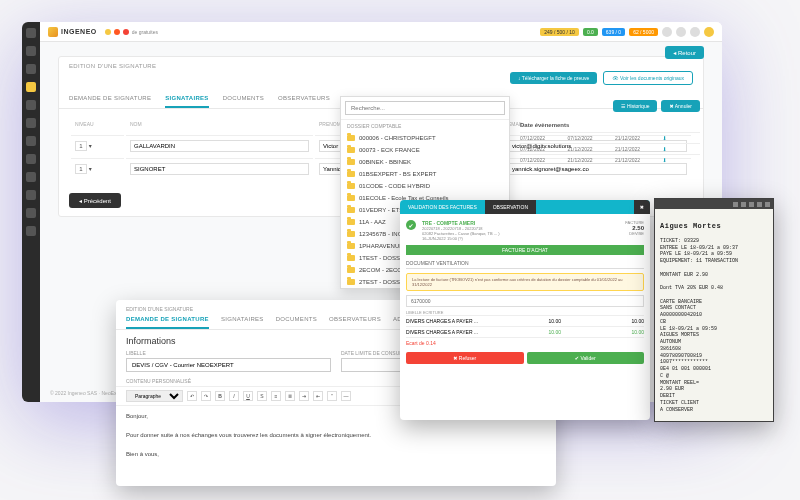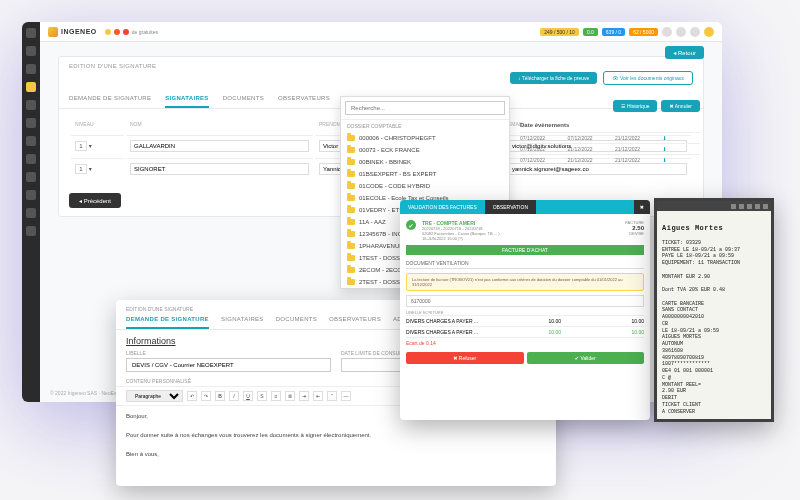--- a/index.html
+++ b/index.html
@@ -68,31 +68,31 @@
 .w2-warn { background: #fff8e1; border: 1px solid #ffd54f; padding: 3px 5px; font-size: 4px; color: #795548; border-radius: 2px; margin: 4px 0; }
 .w2-bar { background: #4caf50; color: #fff; text-align: center; padding: 2px; font-size: 5px; margin: 3px 0; }
 .w2-field { border: 1px solid #ddd; padding: 2px 4px; margin: 2px 0; font-size: 5px; color: #666; }
 .w2-line { display: flex; justify-content: space-between; padding: 2px 0; border-top: 1px solid #eee; }
 .w2-actions { display: flex; gap: 3px; margin-top: 4px; }
 .w2-btn { flex: 1; padding: 3px; text-align: center; color: #fff; border-radius: 2px; font-size: 5px; }
 .w2-btn.r { background: #f44336; }
 .w2-btn.g { background: #4caf50; }
 
 
-.receipt { position: absolute; left: 654px; top: 198px; width: 120px; height: 224px; background: #f4f4ee; border: 3px solid #404040; box-shadow: 0 8px 24px rgba(0,0,0,0.3); z-index: 9; font-family: 'Courier New', monospace; font-size: 5px; color: #222; overflow: hidden; }
+.receipt { position: absolute; left: 654px; top: 198px; width: 120px; height: 224px; background: #f4f4ee; border: 1px solid #404040; box-shadow: 0 8px 24px rgba(0,0,0,0.3); z-index: 9; font-family: 'Courier New', monospace; font-size: 5px; color: #222; overflow: hidden; }
 .receipt-tb { background: #444; height: 10px; display: flex; justify-content: flex-end; align-items: center; gap: 3px; padding: 0 3px; }
 .receipt-tb-i { width: 5px; height: 5px; background: #888; }
 .receipt-body { padding: 6px 5px; line-height: 1.35; white-space: pre-line; }
 .receipt-title { font-weight: 700; font-size: 7px; text-align: left; letter-spacing: 0.5px; }
 
 
 .window3 { position: absolute; left: 116px; top: 300px; width: 440px; height: 186px; background: #fff; border-radius: 4px; box-shadow: 0 8px 24px rgba(0,0,0,0.25); z-index: 7; overflow: hidden; }
 .w3-title { font-size: 5px; color: #999; padding: 6px 10px 0; text-transform: uppercase; }
 .w3-tabs { display: flex; gap: 12px; padding: 4px 10px 0; border-bottom: 1px solid #e8e8e8; }
-.w3-section-title { font-size: 9px; color: #333; padding: 6px 10px 4px; text-decoration: underline; }
+.w3-section-title { font-size: 9px; color: #333; padding: 6px 10px 4px; }
 .w3-row { display: flex; gap: 10px; padding: 0 10px 4px; }
 .w3-field-group { flex: 1; }
 .w3-label { font-size: 5px; color: #999; text-transform: uppercase; margin-bottom: 2px; }
 .w3-input { width: 100%; border: 1px solid #ccc; padding: 3px 5px; font-size: 6px; }
 .w3-editor-tb { display: flex; gap: 4px; padding: 3px 10px; border-top: 1px solid #eee; border-bottom: 1px solid #eee; align-items: center; }
 .ed-btn { width: 10px; height: 10px; border: 1px solid #ddd; font-size: 5px; display: flex; align-items: center; justify-content: center; color: #555; }
 .ed-select { border: 1px solid #ddd; padding: 1px 4px; font-size: 5px; }
 .w3-content { padding: 6px 10px; font-size: 6px; color: #444; line-height: 1.6; }
 </style>
 </head>

